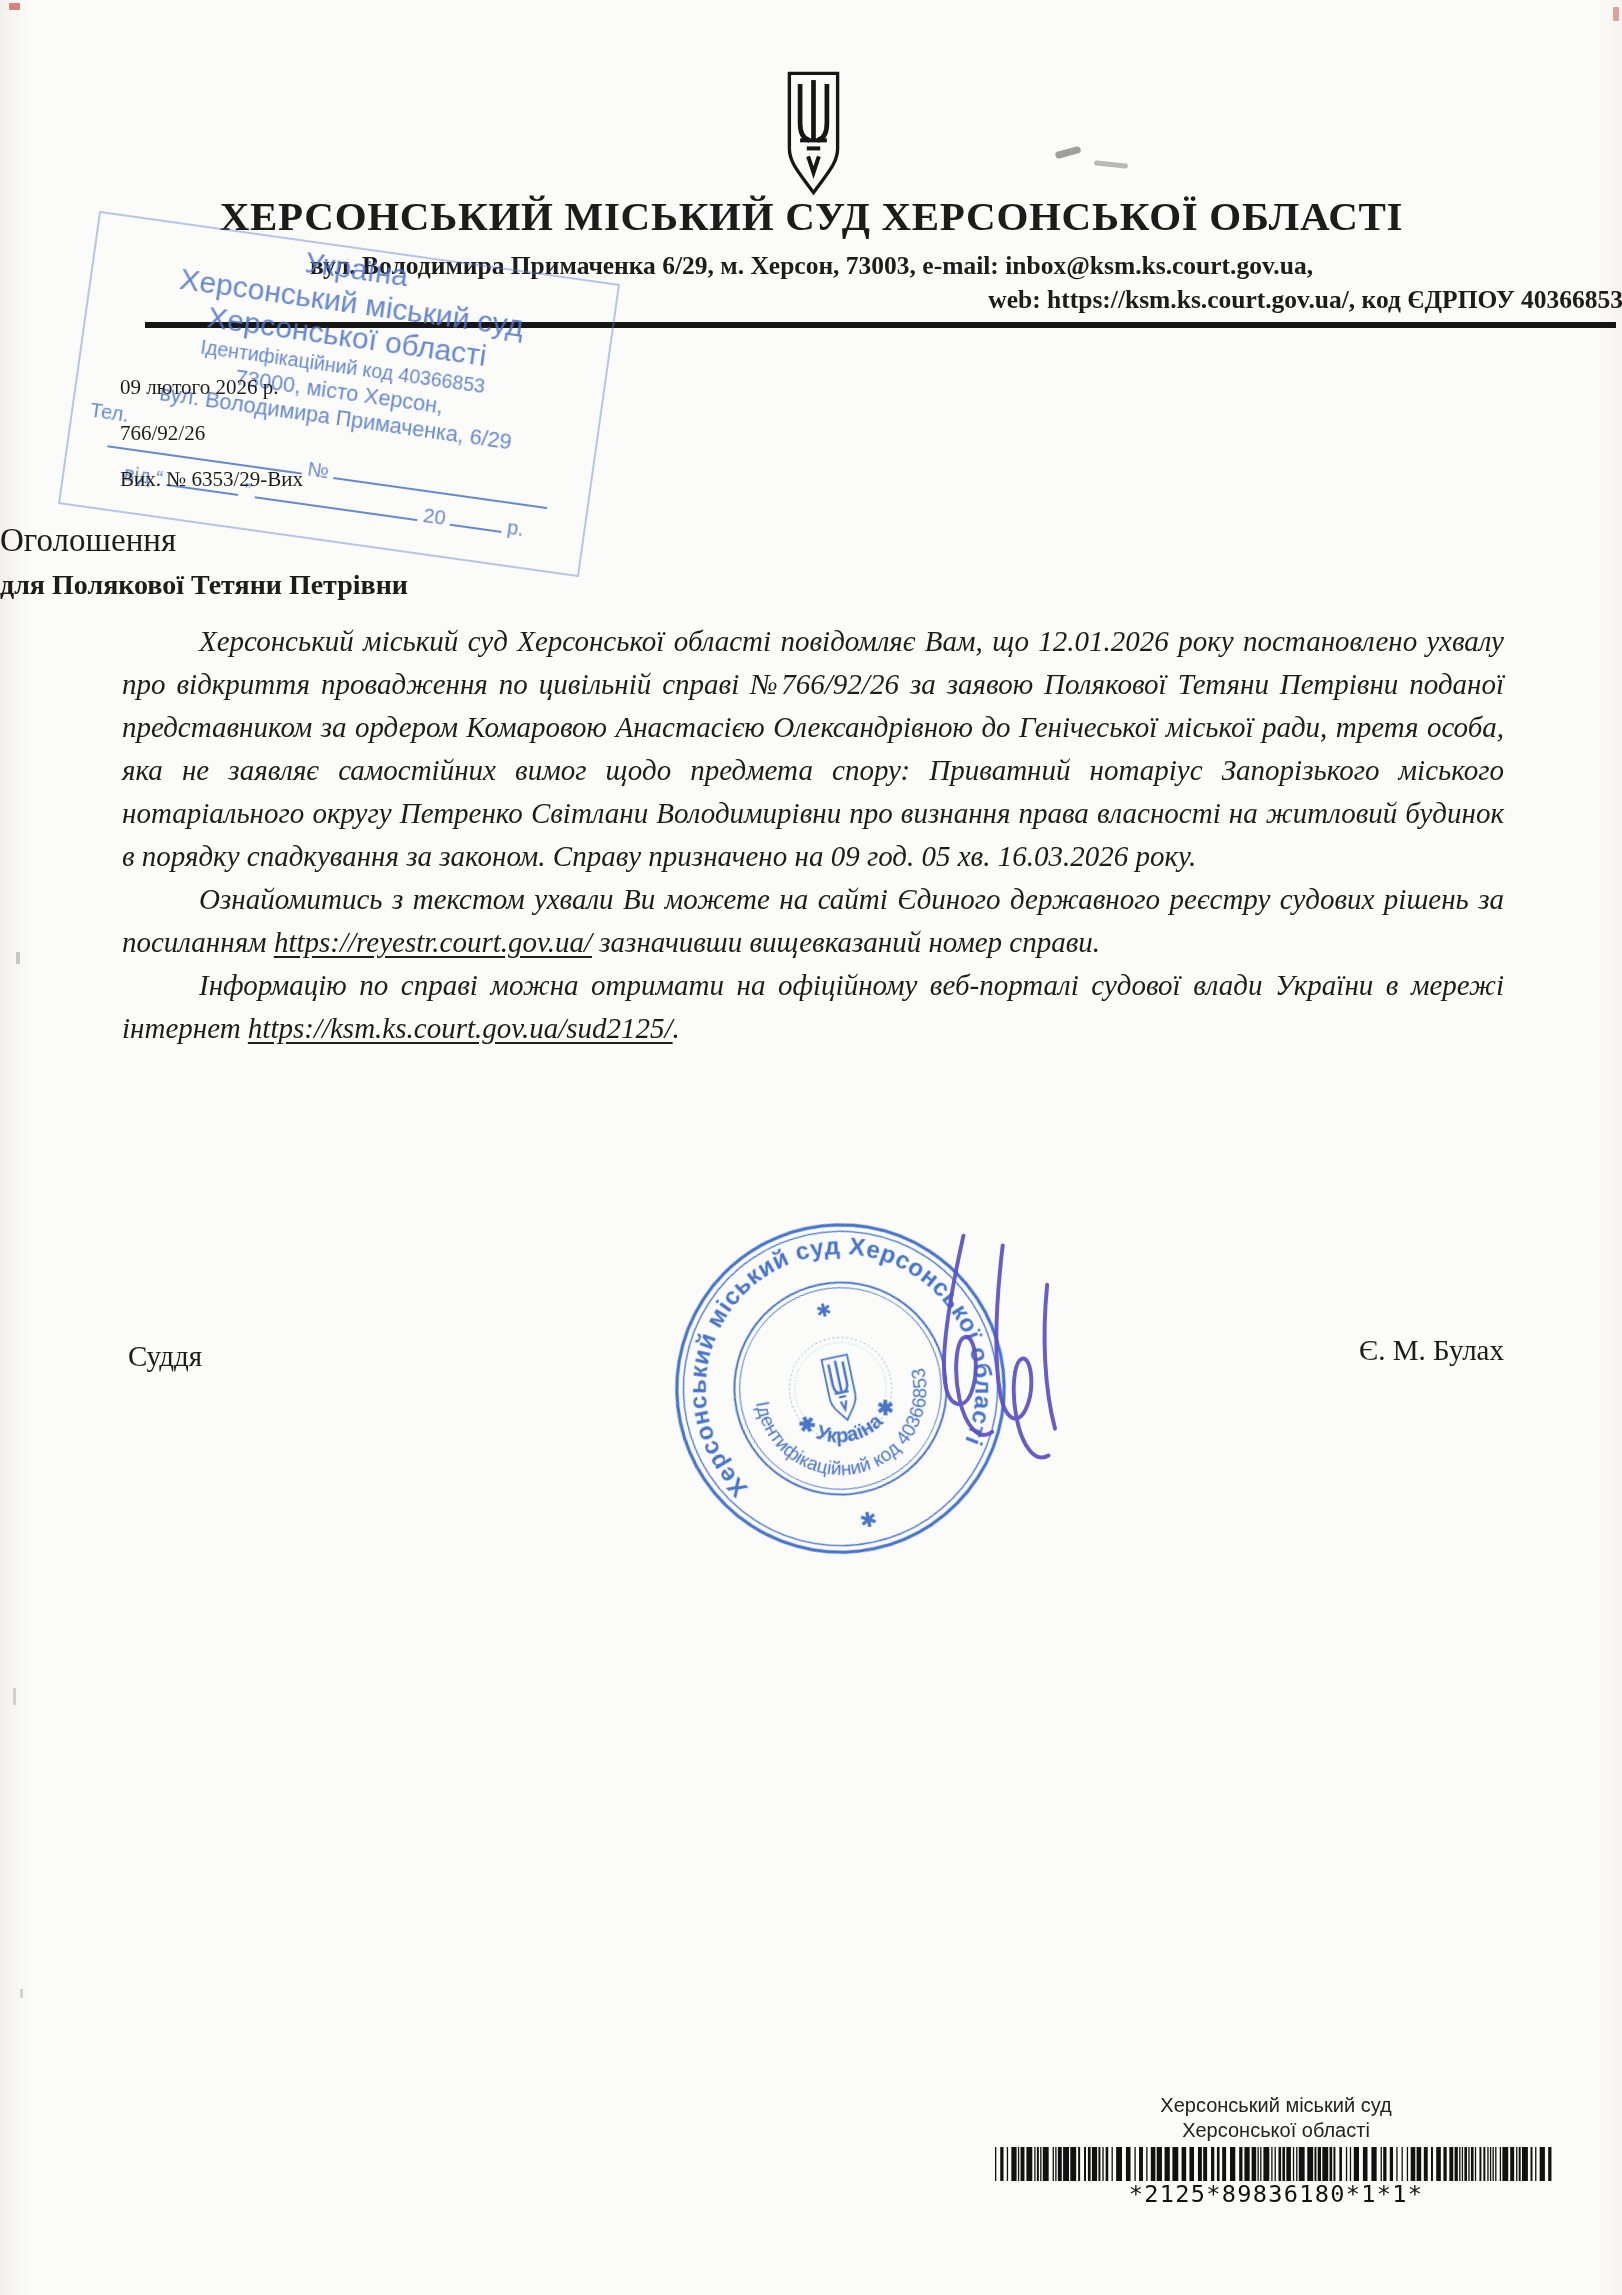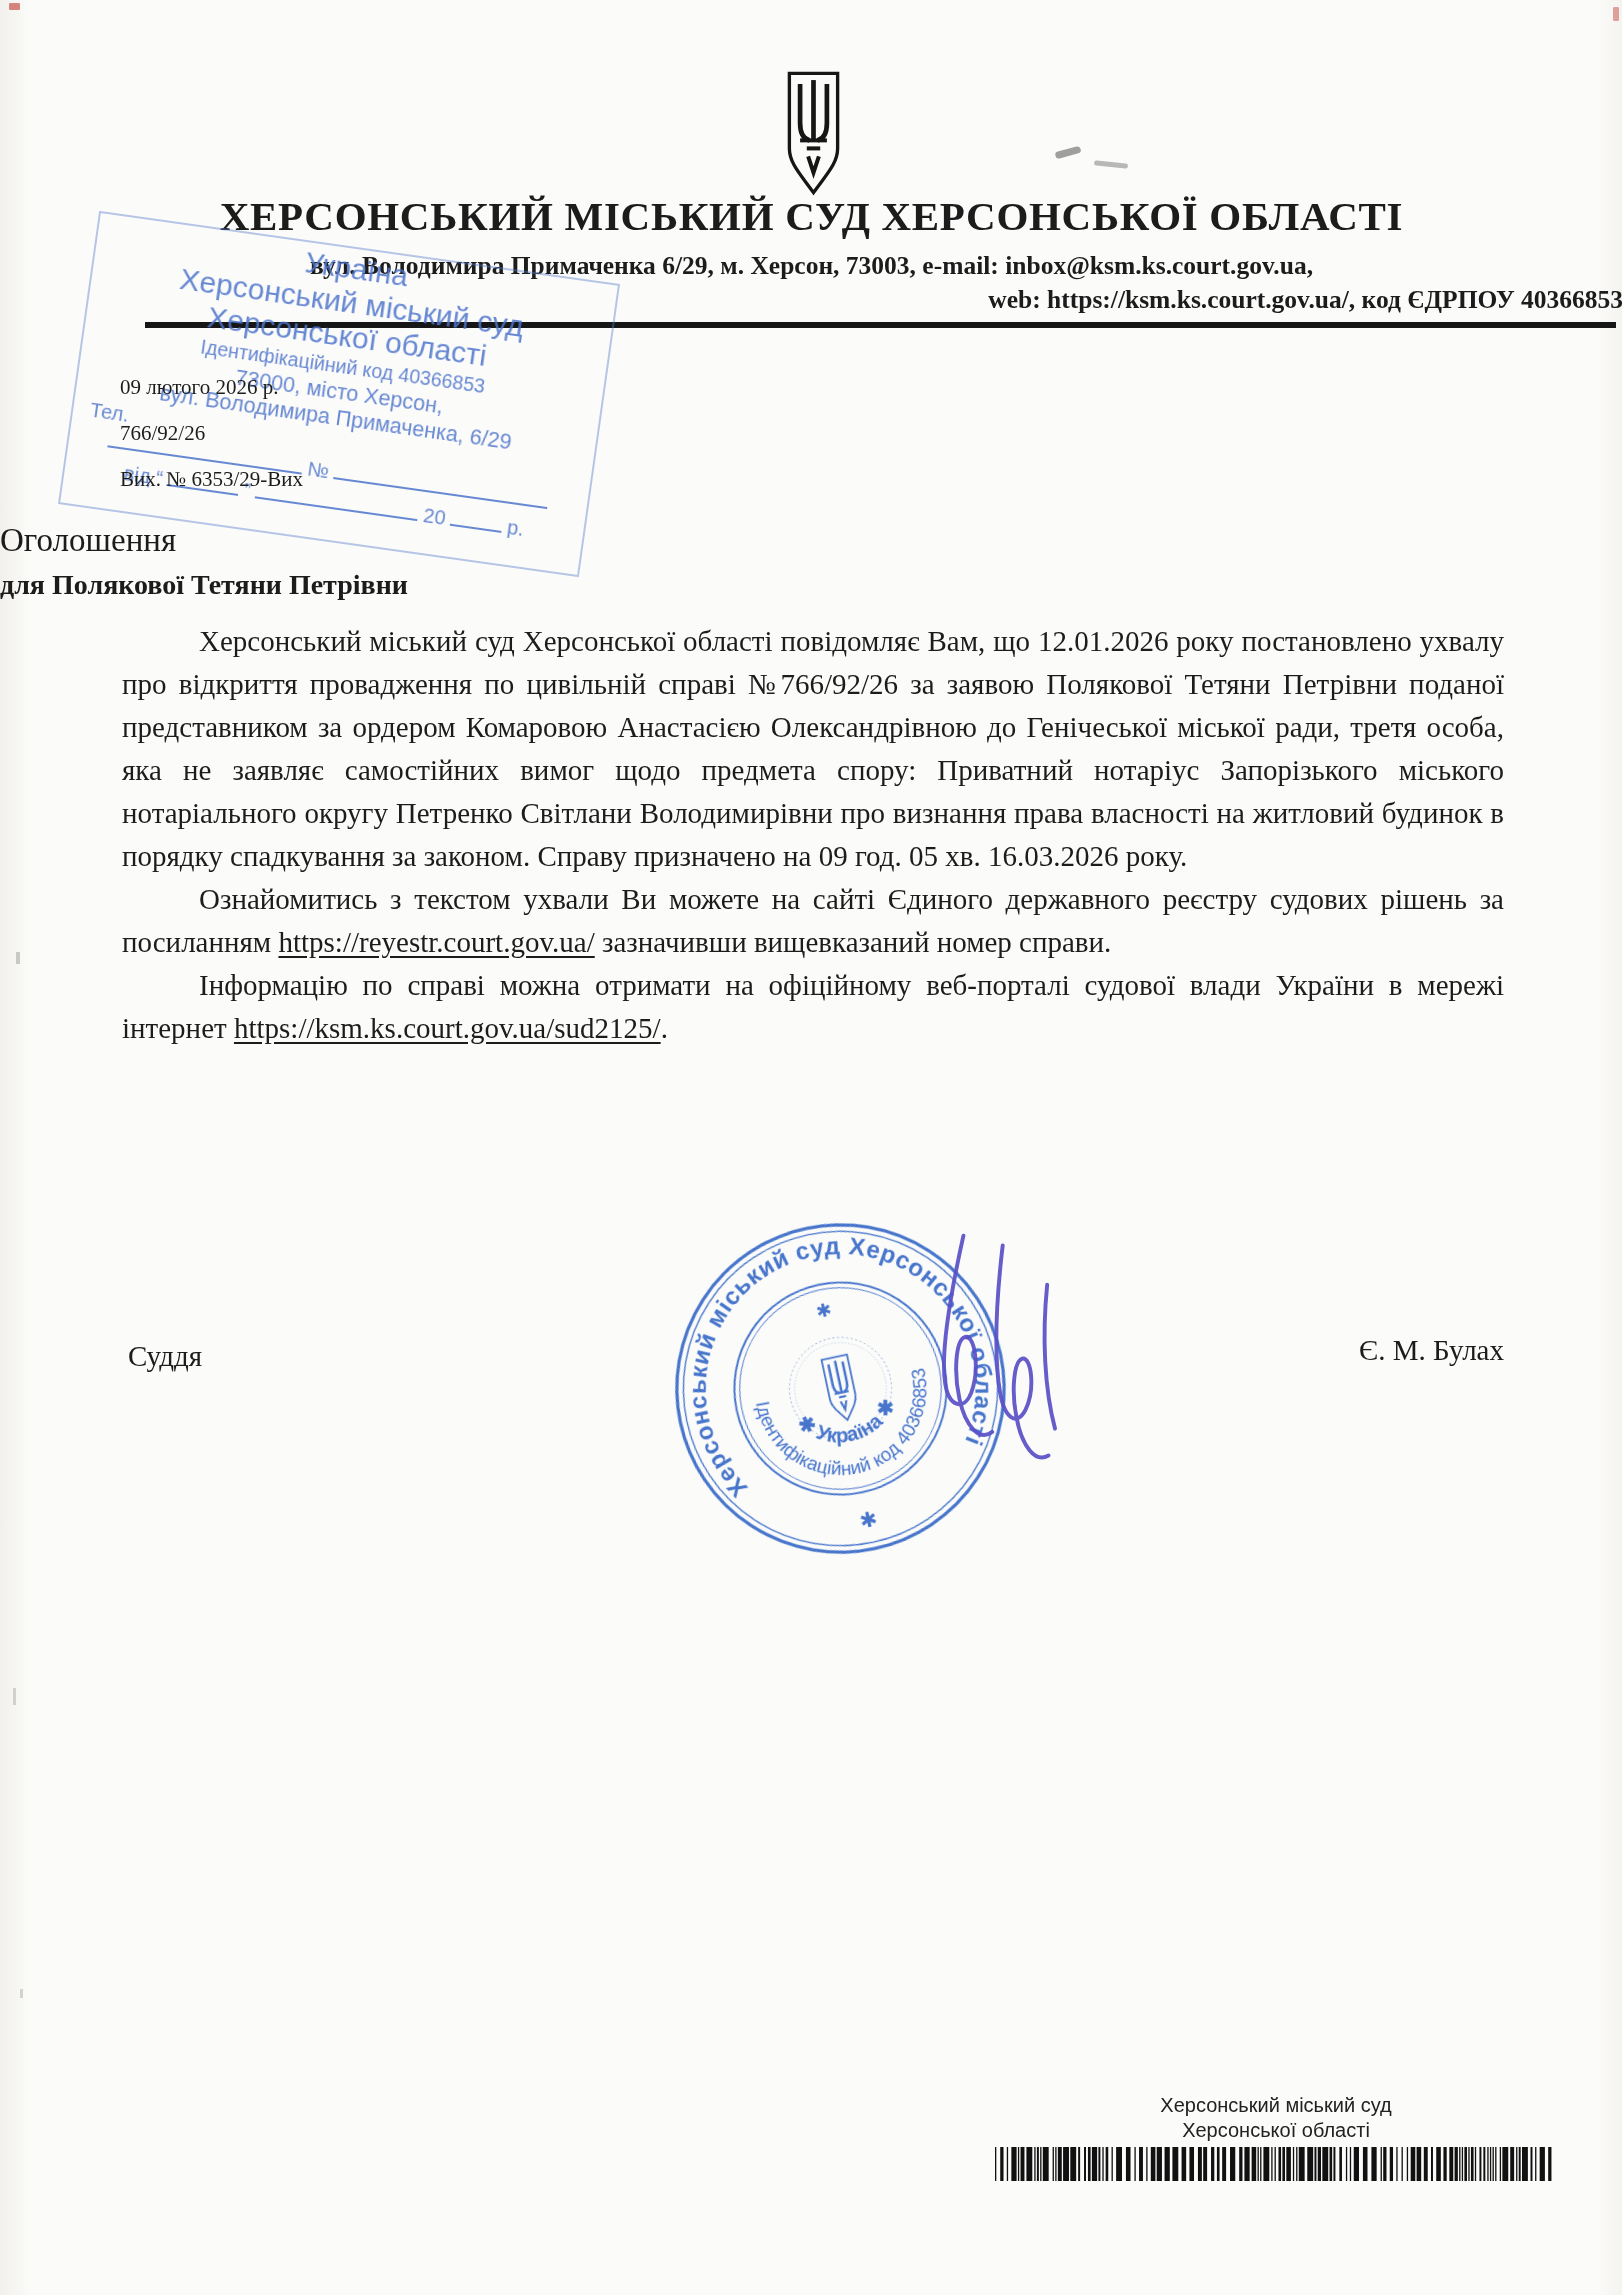--- a/index.html
+++ b/index.html
@@ -30,21 +30,21 @@
   .office-stamp .s5{font-size:21.6px;line-height:26px;}
   .office-stamp .s7{font-size:20px;line-height:26px;text-align:left;padding-left:17px;}
   .stamp-row{font-size:20px;line-height:30px;white-space:nowrap;}
   .sline{display:inline-block;border-bottom:2px solid currentColor;height:1em;margin:0 5.2px;vertical-align:baseline;}
   
   .ref-block{position:absolute;left:120px;top:364px;z-index:3;font-size:21px;line-height:46px;}
   
   .doc-title{position:absolute;top:522px;left:0;width:100%;font-size:33px;}
   .doc-addressee{position:absolute;top:569px;left:0;width:100%;font-size:28px;font-weight:bold;}
   .body-text{position:absolute;left:122px;top:620px;width:1382px;font-size:29px;line-height:43px;text-align:justify;}
-  .body-text p{margin:0;text-indent:77px;}
+  .body-text p{margin:0;text-indent:77px;font-style:italic;}
   .body-text p.gap{margin-top:17px;}
   .doc-link{text-decoration:underline;text-underline-offset:3.9px;}
   
   .judge-label{position:absolute;left:128px;top:1340px;font-size:29px;}
   .judge-name{position:absolute;right:119px;top:1334px;font-size:29px;}
   .seal-svg{position:absolute;left:669px;top:1217px;width:343px;height:343px;
     transform:rotate(-12deg);opacity:.88;filter:blur(0.4px);}
   .sig-svg{position:absolute;left:911px;top:1216px;width:186px;height:263px;opacity:.92;}
   
   .footer{position:absolute;left:967px;top:2093px;width:618px;text-align:center;
@@ -259,20 +259,21 @@
         <rect x="775" y="0" width="9" height="52" fill="#111"></rect>
         <rect x="787" y="0" width="6" height="52" fill="#111"></rect>
         <rect x="796" y="0" width="2" height="52" fill="#111"></rect>
         <rect x="800" y="0" width="3" height="52" fill="#111"></rect>
         <rect x="805" y="0" width="9" height="52" fill="#111"></rect>
         <rect x="818" y="0" width="3" height="52" fill="#111"></rect>
         <rect x="825" y="0" width="2" height="52" fill="#111"></rect>
         <rect x="832" y="0" width="8" height="52" fill="#111"></rect>
         <rect x="845" y="0" width="5" height="52" fill="#111"></rect>
       </svg>
+    <div class="barcode-value">*2125*89836180*1*1*</div>
   </div>
 
   <div class="artifact a-red-tl"></div>
   <div class="artifact a-red-tr"></div>
   <div class="artifact a-sm1"></div>
   <div class="artifact a-sm2"></div>
   <div class="artifact a-sp1"></div>
   <div class="artifact a-sp2"></div>
   <div class="artifact a-sp3"></div>
 

